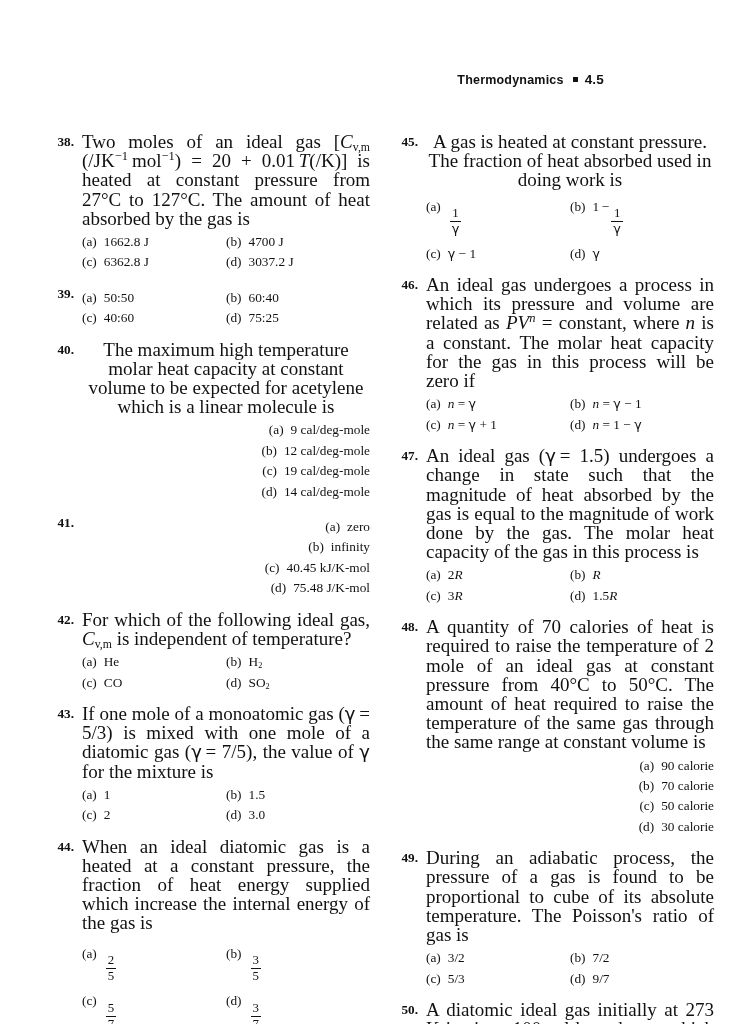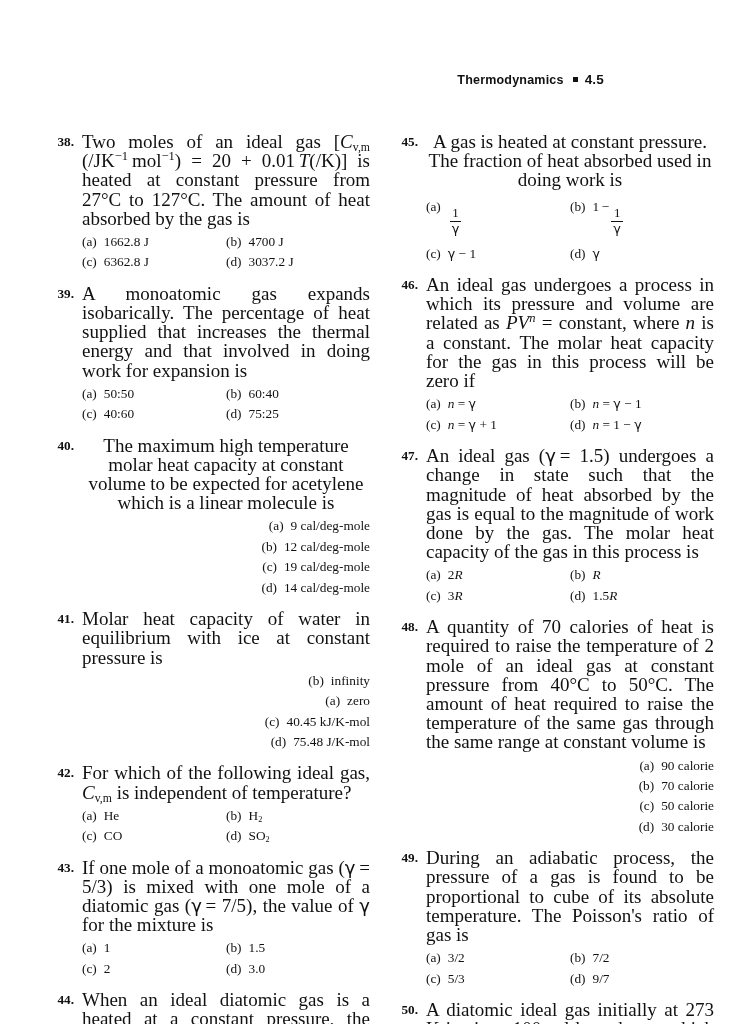--- a/index.html
+++ b/index.html
@@ -175,21 +175,20 @@
                 <span class="opt-label">(d)</span>
                 <span class="opt-val">3037.2 J</span>
               </div>
           </div>
         </div>
       </div>
 
       <div class="q">
         <div class="q-num">39.</div>
         <div class="q-body">
-          <p class="q-text">A monoatomic gas expands isobarically. The percentage of heat supplied that increases the thermal energy and that involved in doing work for expansion is</p>
           <div class="opts two-col">
             <div class="opt">
                 <span class="opt-label">(a)</span>
                 <span class="opt-val">50:50</span>
               </div>
             <div class="opt">
                 <span class="opt-label">(b)</span>
                 <span class="opt-val">60:40</span>
               </div>
             <div class="opt">
@@ -213,24 +212,23 @@
             <div class="opt"><span class="opt-label">(b)</span><span class="opt-val">12 cal/deg-mole</span></div>
             <div class="opt"><span class="opt-label">(c)</span><span class="opt-val">19 cal/deg-mole</span></div>
             <div class="opt"><span class="opt-label">(d)</span><span class="opt-val">14 cal/deg-mole</span></div>
           </div>
         </div>
       </div>
 
       <div class="q">
         <div class="q-num">41.</div>
         <div class="q-body">
-          <p class="q-text">Molar heat capacity of water in equilibrium with ice at constant pressure is</p>
           <div class="opts one-col">
+            <div class="opt"><span class="opt-label">(a)</span><span class="opt-val">zero</span></div>
             <div class="opt"><span class="opt-label">(b)</span><span class="opt-val">infinity</span></div>
-            <div class="opt"><span class="opt-label">(a)</span><span class="opt-val">zero</span></div>
             <div class="opt"><span class="opt-label">(c)</span><span class="opt-val">40.45 kJ/K-mol</span></div>
             <div class="opt"><span class="opt-label">(d)</span><span class="opt-val">75.48 J/K-mol</span></div>
           </div>
         </div>
       </div>
 
       <div class="q">
         <div class="q-num">42.</div>
         <div class="q-body">
           <p class="q-text">For which of the following ideal gas, <span class="it">C</span><sub>v,m</sub> is independent of temperature?</p>

